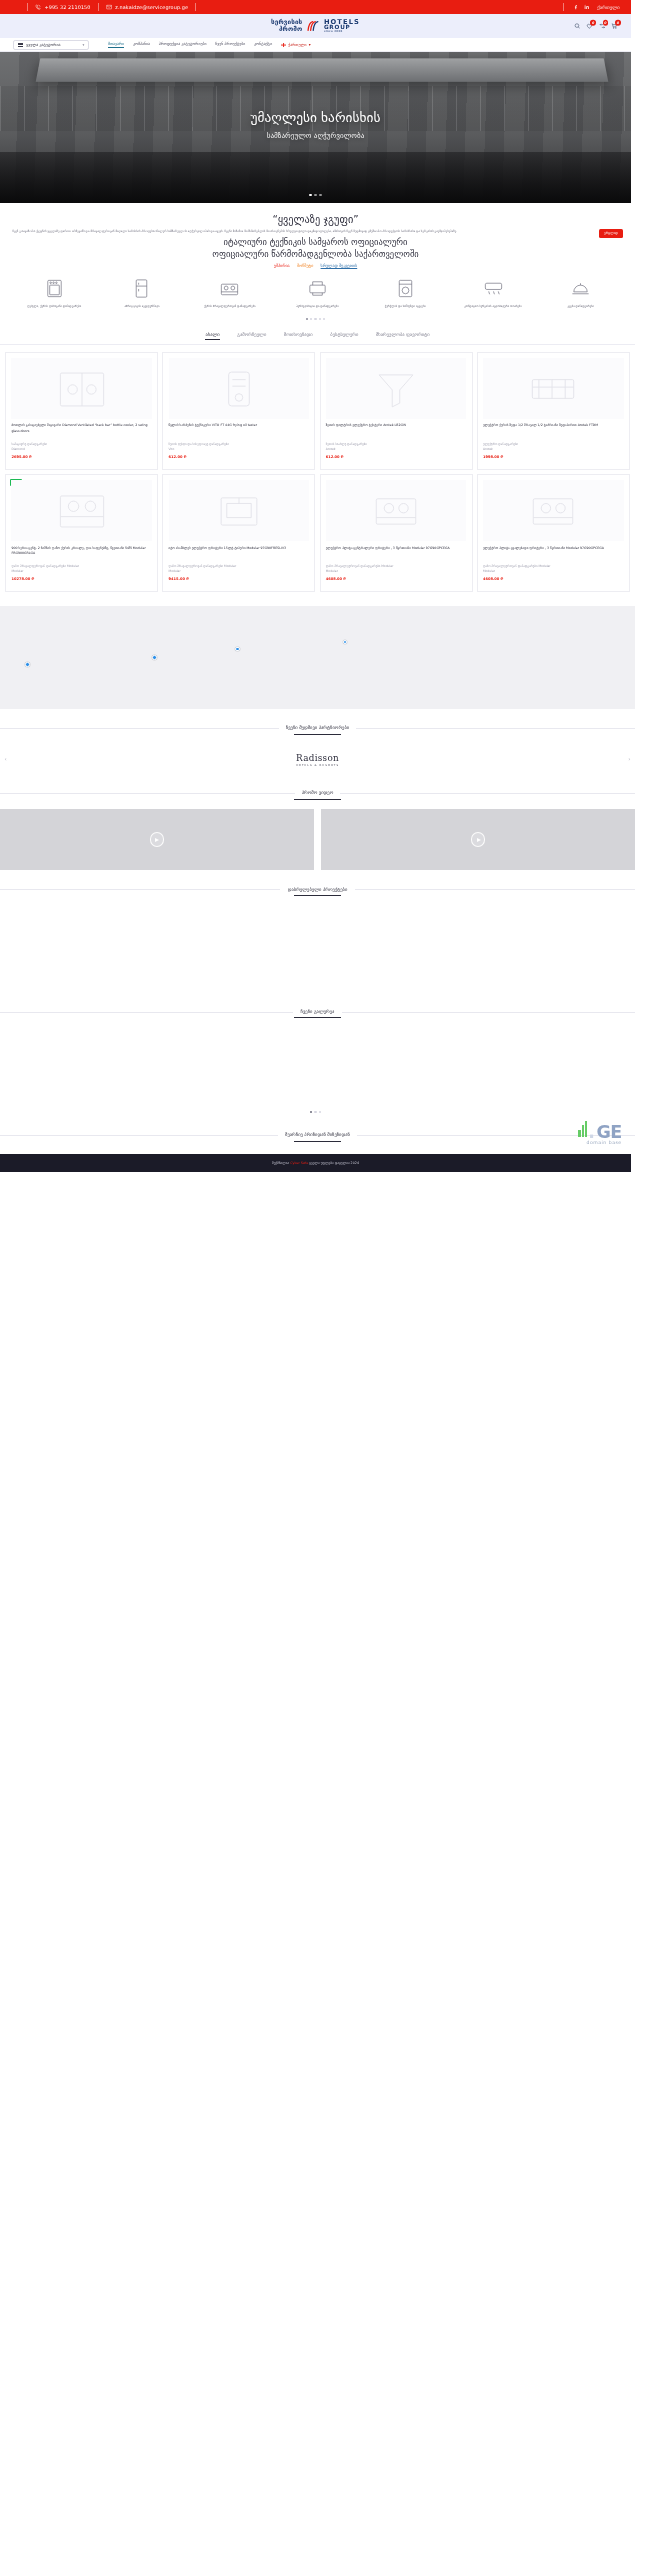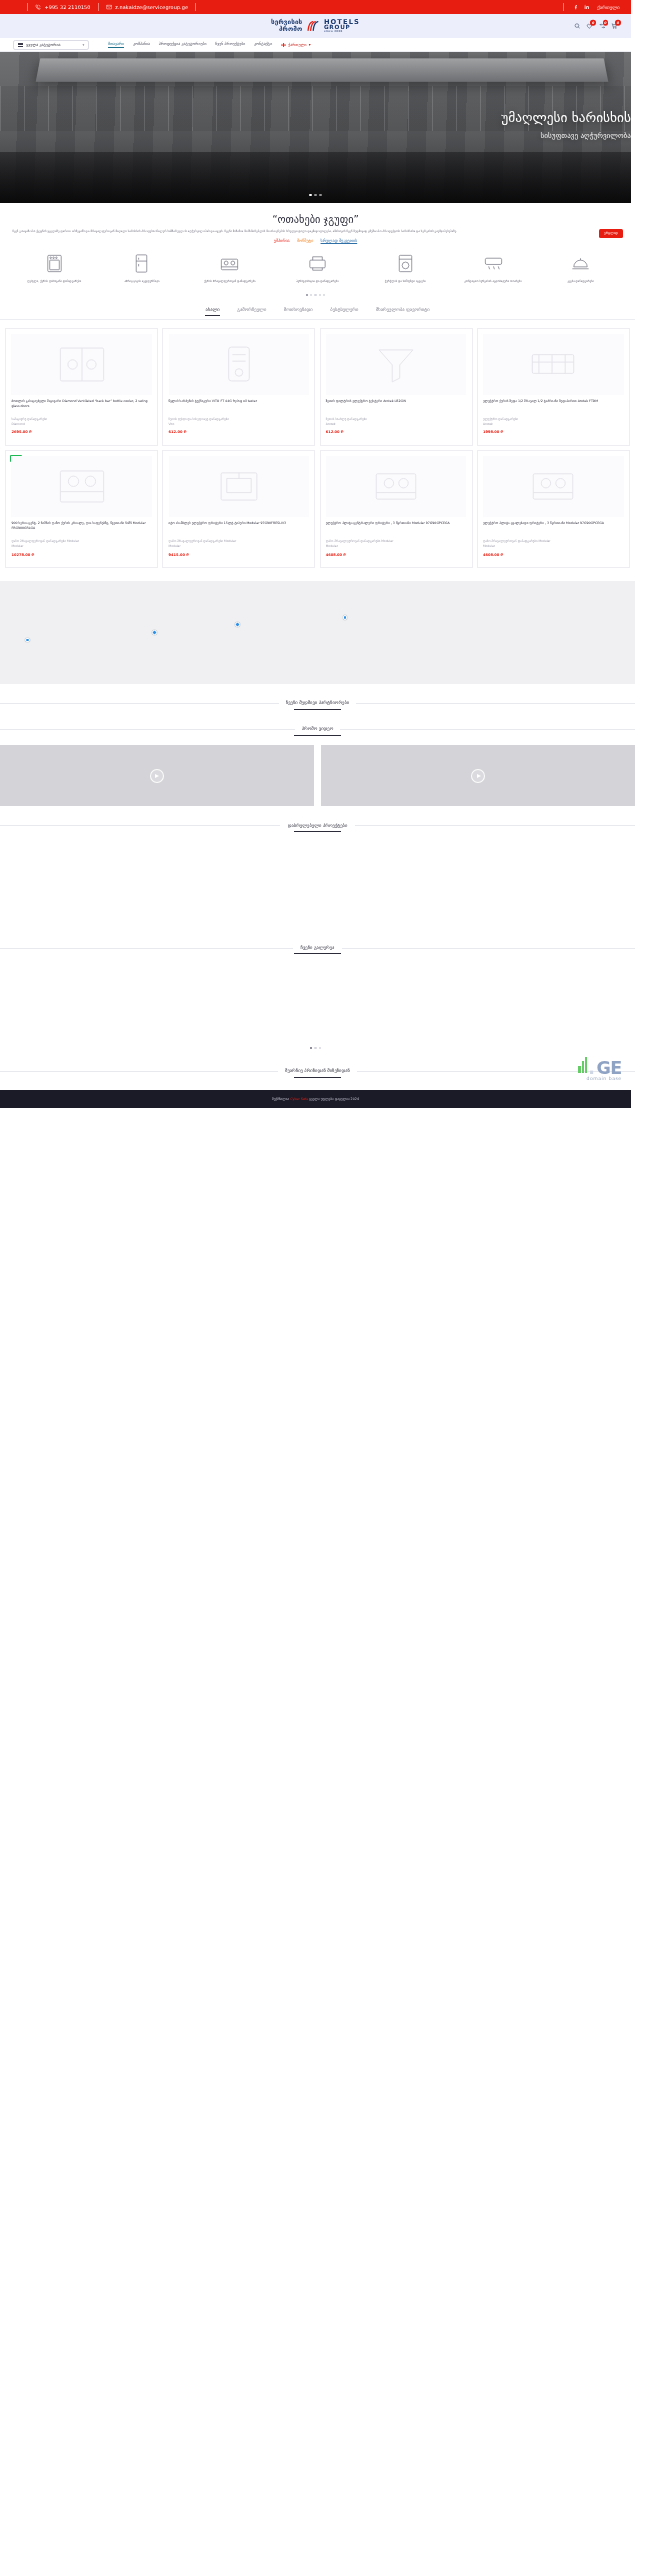--- a/index.html
+++ b/index.html
@@ -206,21 +206,21 @@
     top: 4%;
     height: 16%;
     background: linear-gradient(180deg,#9fa1a3,#6d6f72);
     transform: perspective(309px) rotateX(12deg);
     box-shadow: 0 4.1px 12.4px rgba(0,0,0,.4);
   }
   .hero-text {
     position: absolute;
     left: 0; right: 0;
     top: 58px;
-    text-align: right;
+    text-align: center;
     color: #fff;
     text-shadow: 0 1px 5.2px rgba(0,0,0,.5);
   }
   .hero-h1 { font-size: 13.4px; font-weight: 400; line-height: 1.15; }
   .hero-h2 { font-size: 7.2px; font-weight: 400; margin-top: 5.2px; opacity: .96; }
   .hero-dots {
     position: absolute;
     left: 0; right: 0; bottom: 7.2px;
     display: flex; justify-content: center; gap: 2.6px;
   }
@@ -686,38 +686,42 @@
         <span>▾</span>
       </span>
     </div>
   </div>
 
   <div class="hero">
     <div class="hero-bg"></div>
     <div class="hood"></div>
     <div class="hero-text">
       <div class="hero-h1">უმაღლესი ხარისხის</div>
-      <div class="hero-h2">სისუფთავე აღჭურვილობა</div>
+      <div class="hero-h2">სამზარეულო აღჭურვილობა</div>
     </div>
     <div class="hero-dots">
       <span class="on"></span>
       <span></span>
       <span></span>
     </div>
   </div>
 
   <div class="intro">
-    <h2>“ოთახები ჯგუფი”</h2>
+    <h2>“ყველაზე ჯგუფი”</h2>
     <div class="intro-note">
       <p>ჩვენ გთავაზობთ ქვეყნის ყველაზე ფართო არჩევანს და მრავალფეროვან მაღალი ხარისხის პროფესიონალურ სამზარეულოს აღჭურვილობას და ავეჯს. ჩვენი მიზანია მომხმარებლის მოთხოვნების სრულყოფილი დაკმაყოფილება, ამისთვის ჩვენ მუდმივად ვმუშაობთ პროდუქციის ხარისხისა და სერვისის გაუმჯობესებაზე.</p>
       <button class="btn-red">ვრცლად</button>
     </div>
   </div>
 
   <div class="promo">
+    <h3>
+      <span>იტალიური ტექნიკის სამყაროს ოფიციალური</span><br>
+      <span>ოფიციალური წარმომადგენლობა საქართველოში</span>
+    </h3>
     <div class="promo-links">
       <a href="#" class="pl-red">ემპირია</a>
       <a href="#" class="pl-orange">მოწმეტი</a>
       <a href="#" class="pl-blue">სრულად შეკვეთის</a>
     </div>
   </div>
 
   <div class="cat-strip">
     <div class="cat-cell">
       <div class="cat-thumb">
@@ -933,20 +937,28 @@
     <div class="map-pin" style="left:37%; top:40%;"></div>
     <div class="map-pin" style="left:54%; top:33%;"></div>
   </div>
 
   <div class="sec-title">
     <div class="line"></div>
     <span>ჩვენი მუდმივი პარტნიორები</span>
     <i class="ul"></i>
   </div>
 
+  <div class="partners">
+    <div class="car-arrow left">‹</div>
+    <div class="partner-logo">
+      <div class="pl-name">Radisson</div>
+      <div class="pl-sub">HOTELS &amp; RESORTS</div>
+    </div>
+    <div class="car-arrow right">›</div>
+  </div>
 
   <div class="sec-title">
     <div class="line"></div>
     <span>პრომო ვიდეო</span>
     <i class="ul"></i>
   </div>
 
   <div class="videos">
     <div class="video-box">
       <div class="play-btn">

